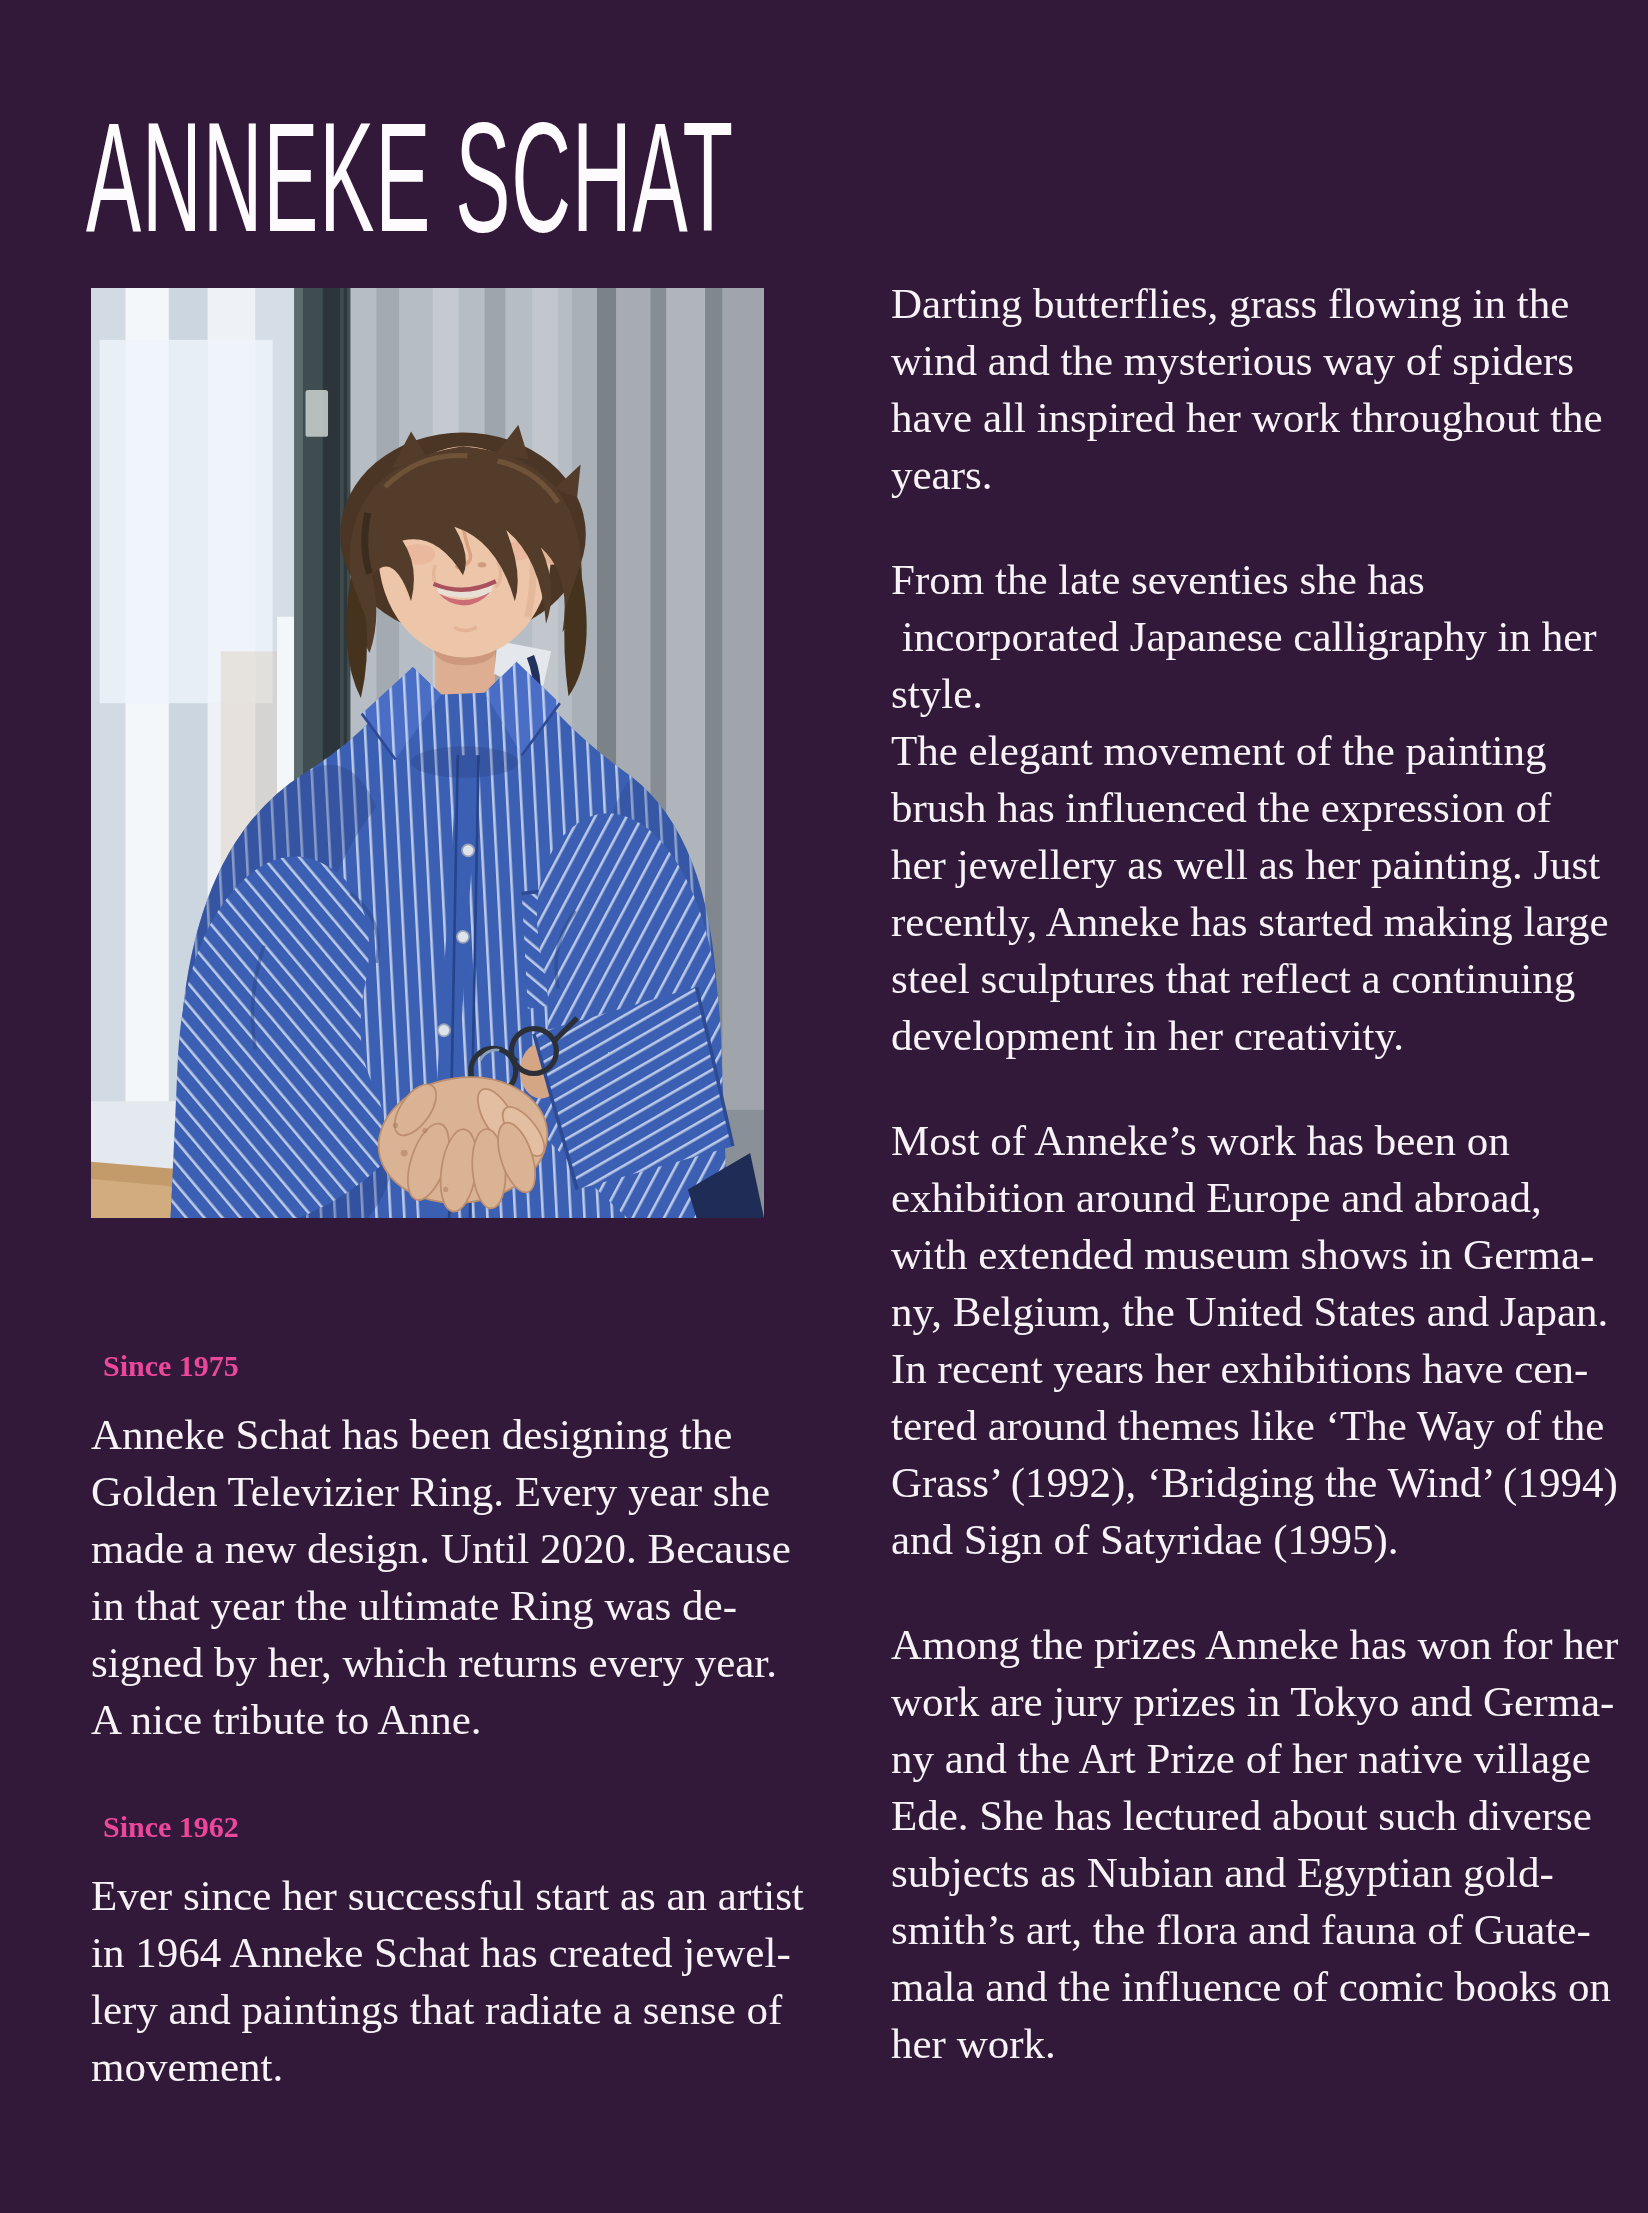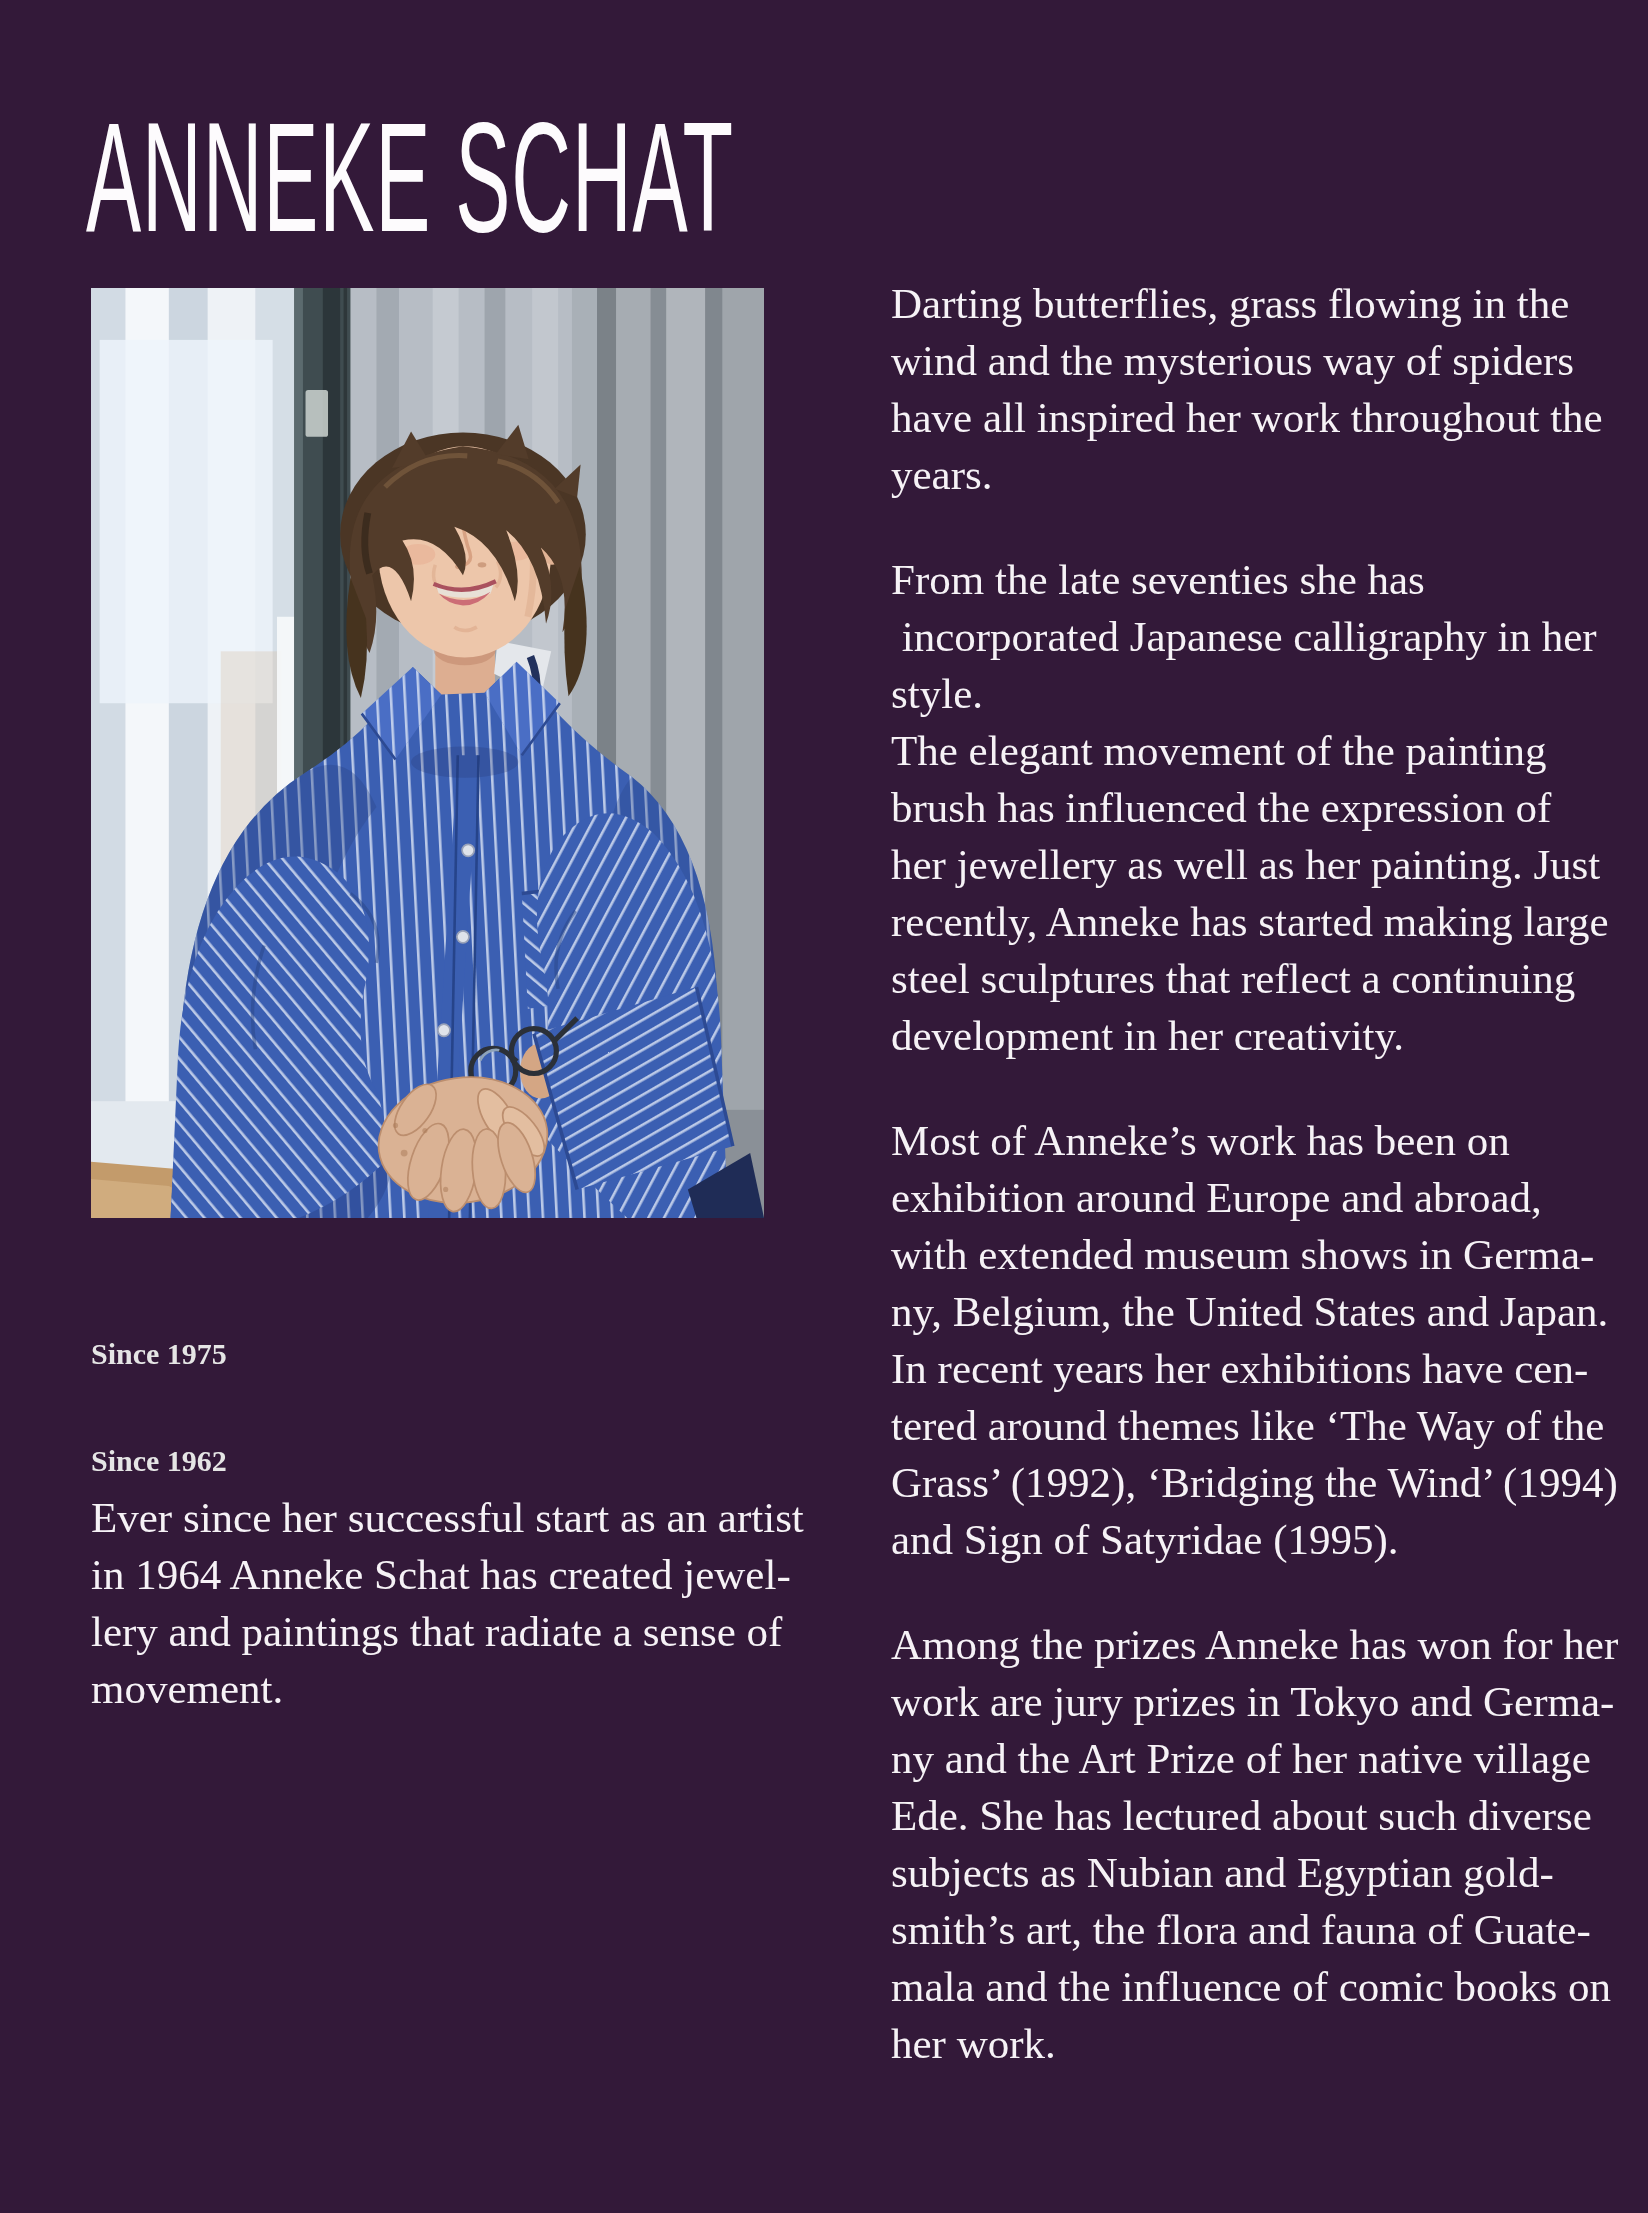--- a/index.html
+++ b/index.html
@@ -8,21 +8,21 @@
   .title{position:absolute;left:86px;top:99px;margin:0;
          font-family:"Liberation Sans","DejaVu Sans",sans-serif;font-weight:200;
          font-size:156px;line-height:1;color:#fdfbfd;letter-spacing:1.7px;
          transform:scaleX(.53);transform-origin:left top;white-space:nowrap;}
   .photo{position:absolute;left:91px;top:288px;width:673px;height:930px;overflow:hidden;background:#cfd6de;}
   .photo svg{display:block;width:100%;height:100%;filter:blur(0.4px) saturate(1.03);}
   .col{position:absolute;font-size:43px;line-height:57px;}
   .left{left:91px;top:1325px;width:778px;}
   .right{left:891px;top:275px;width:778px;}
   .para{margin:0;white-space:pre;}
-  .section h2{margin:0;font-size:30px;line-height:57px;font-weight:bold;color:#e5e5e5;}
+  .section h2{margin:12px;font-size:30px;line-height:57px;font-weight:bold;color:#ec4899;}
   .section + .section{margin-top:50px;}
   .right .para + .para{margin-top:48px;}
 </style>
 </head>
 <body>
 
 <div class="page">
 
   <h1 class="title">ANNEKE SCHAT</h1>
 
@@ -188,20 +188,26 @@
       <path d="M340,230 q40,-40 95,-36 M470,200 q45,10 70,48" stroke="#7a5c41" stroke-width="6" fill="none" opacity="0.7"></path>
       <path d="M320,260 q-8,40 2,70" stroke="#2f2115" stroke-width="8" fill="none" opacity="0.6"></path>
 
       <path d="M300,700 q40,30 30,80 M560,720 q-30,40 -20,90 M200,760 q-20,60 -10,120" stroke="#2a4584" stroke-width="4" fill="none" opacity="0.5"></path>
     </svg>
   </div>
 
   <div class="col left">
     <section class="section">
       <h2>Since 1975</h2>
+      <p class="para">Anneke Schat has been designing the
+Golden Televizier Ring. Every year she
+made a new design. Until 2020. Because
+in that year the ultimate Ring was de-
+signed by her, which returns every year.
+A nice tribute to Anne.</p>
     </section>
     <section class="section">
       <h2>Since 1962</h2>
       <p class="para">Ever since her successful start as an artist
 in 1964 Anneke Schat has created jewel-
 lery and paintings that radiate a sense of
 movement.</p>
     </section>
   </div>
 

